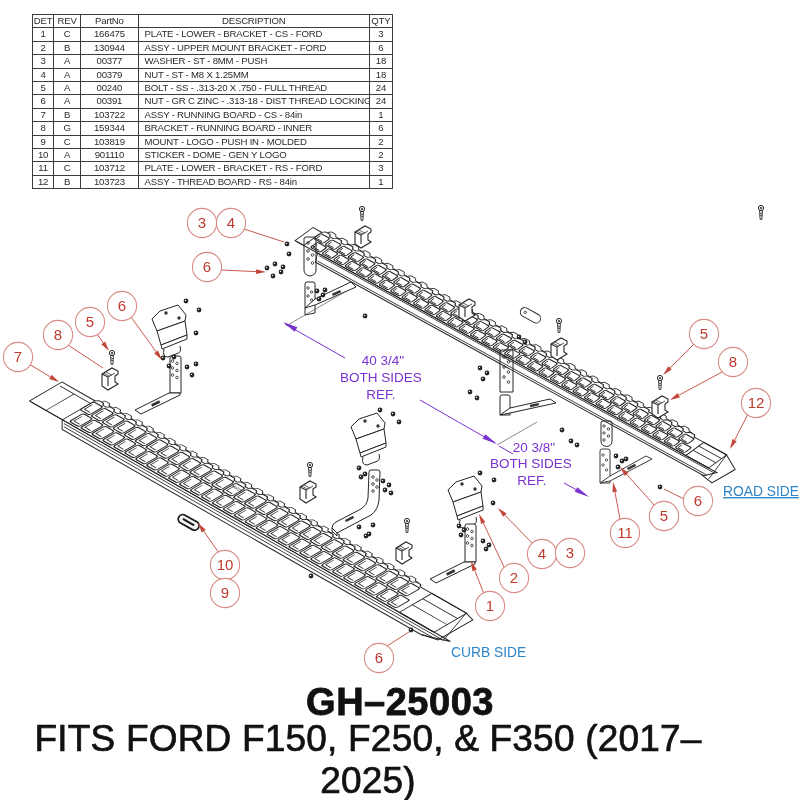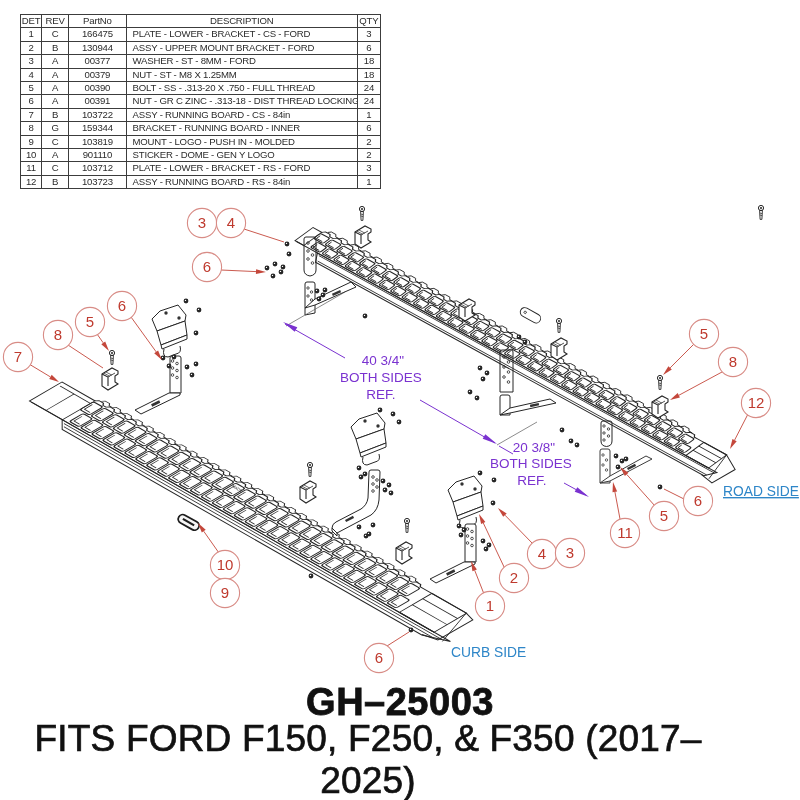--- a/index.html
+++ b/index.html
@@ -1,18 +1,18 @@
 <!DOCTYPE html>
 <html><head><meta charset="utf-8">
 <style>
 html,body{margin:0;padding:0;width:800px;height:800px;background:#fff;
 font-family:"Liberation Sans",sans-serif;}
 #wrap{position:relative;width:800px;height:800px;overflow:hidden;}
 svg{position:absolute;left:0;top:0;}
-table{position:absolute;left:20px;top:14px;border-collapse:collapse;table-layout:fixed;width:361px;}
+table{position:absolute;left:32px;top:14px;border-collapse:collapse;table-layout:fixed;width:361px;}
 th,td{border:1px solid #3c3c3c;font-size:9.6px;letter-spacing:-0.2px;font-weight:normal;color:#2b2b2b;
 text-align:center;padding:0;height:12.4px;line-height:12.4px;white-space:nowrap;overflow:hidden;}
 td.d{text-align:left;padding-left:6px;}
 #t1{position:absolute;left:0;width:800px;top:681px;text-align:center;font-size:38px;
 font-weight:bold;color:#111;letter-spacing:0.5px;-webkit-text-stroke:0.8px #111;}
 #t2{position:absolute;left:0;width:736px;top:718px;text-align:center;font-size:37px;
 font-weight:normal;color:#111;letter-spacing:0.2px;-webkit-text-stroke:0.7px #111;}
 </style></head>
 <body>
 <div id="wrap">
@@ -839,34 +839,34 @@
           <td>2</td>
           <td>B</td>
           <td>130944</td>
           <td class="d">ASSY - UPPER MOUNT BRACKET - FORD</td>
           <td>6</td>
         </tr>
         <tr>
           <td>3</td>
           <td>A</td>
           <td>00377</td>
-          <td class="d">WASHER - ST - 8MM - FORD</td>
+          <td class="d">WASHER - ST - 8MM - PUSH</td>
           <td>18</td>
         </tr>
         <tr>
           <td>4</td>
           <td>A</td>
           <td>00379</td>
           <td class="d">NUT - ST - M8 X 1.25MM</td>
           <td>18</td>
         </tr>
         <tr>
           <td>5</td>
           <td>A</td>
-          <td>00390</td>
+          <td>00240</td>
           <td class="d">BOLT - SS - .313-20 X .750 - FULL THREAD</td>
           <td>24</td>
         </tr>
         <tr>
           <td>6</td>
           <td>A</td>
           <td>00391</td>
           <td class="d">NUT - GR C ZINC - .313-18 - DIST THREAD LOCKING</td>
           <td>24</td>
         </tr>
@@ -902,21 +902,21 @@
           <td>11</td>
           <td>C</td>
           <td>103712</td>
           <td class="d">PLATE - LOWER - BRACKET - RS - FORD</td>
           <td>3</td>
         </tr>
         <tr>
           <td>12</td>
           <td>B</td>
           <td>103723</td>
-          <td class="d">ASSY - RUNNING BOARD - RS - 84in</td>
+          <td class="d">ASSY - THREAD BOARD - RS - 84in</td>
           <td>1</td>
         </tr>
       </tbody>
     </table>
 
 <div id="t1">GH–25003</div>
 
 <div id="t2">FITS FORD F150, F250, &amp; F350 (2017–2025)</div>
 </div>
 </body></html>

